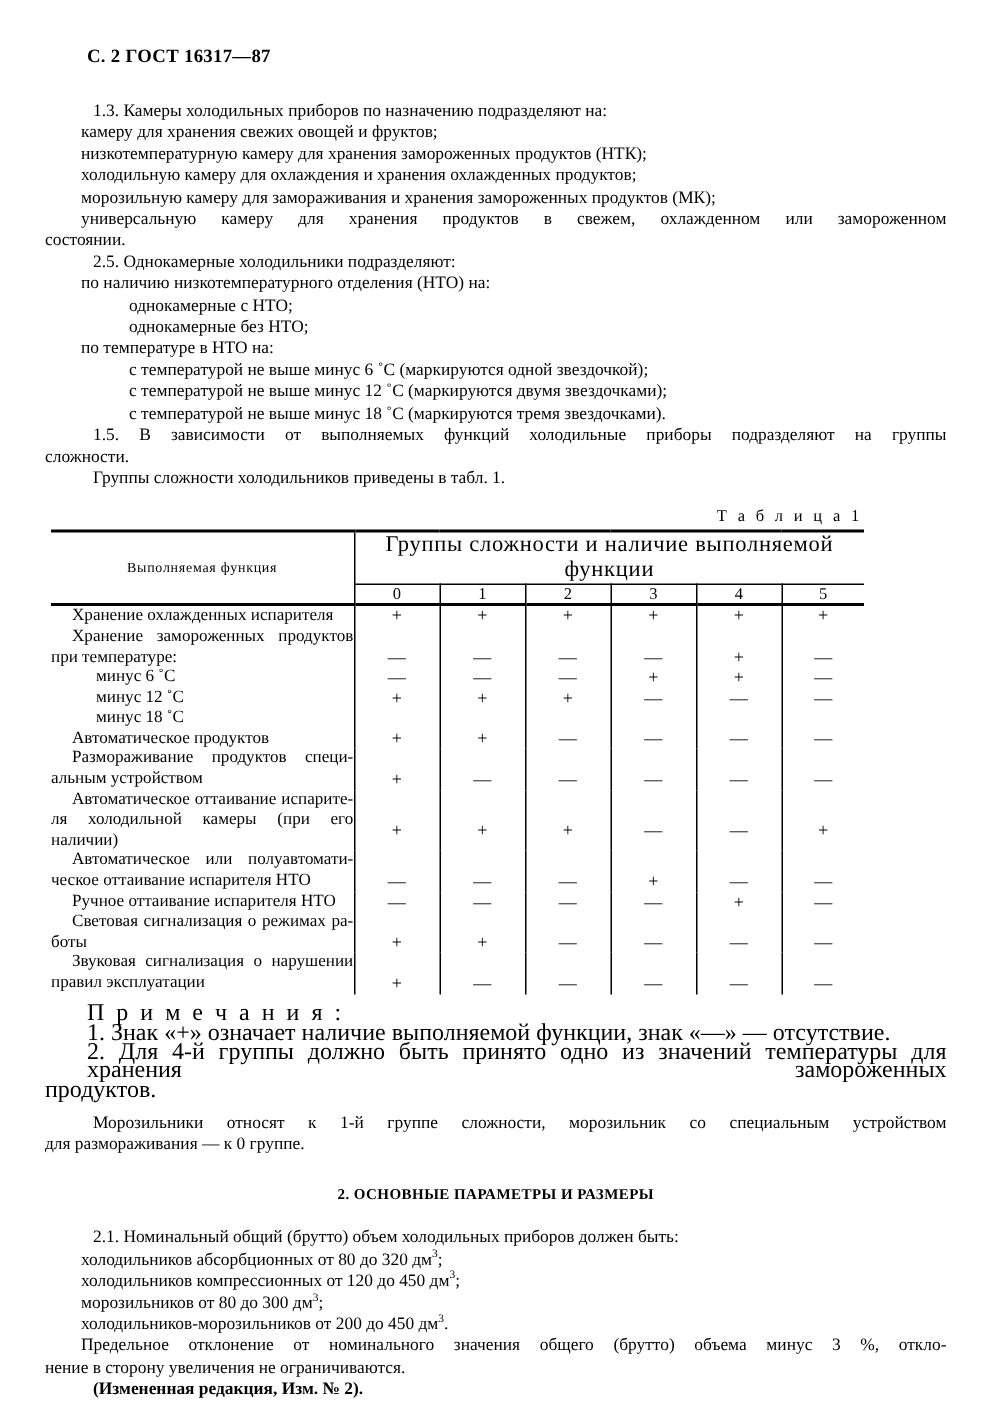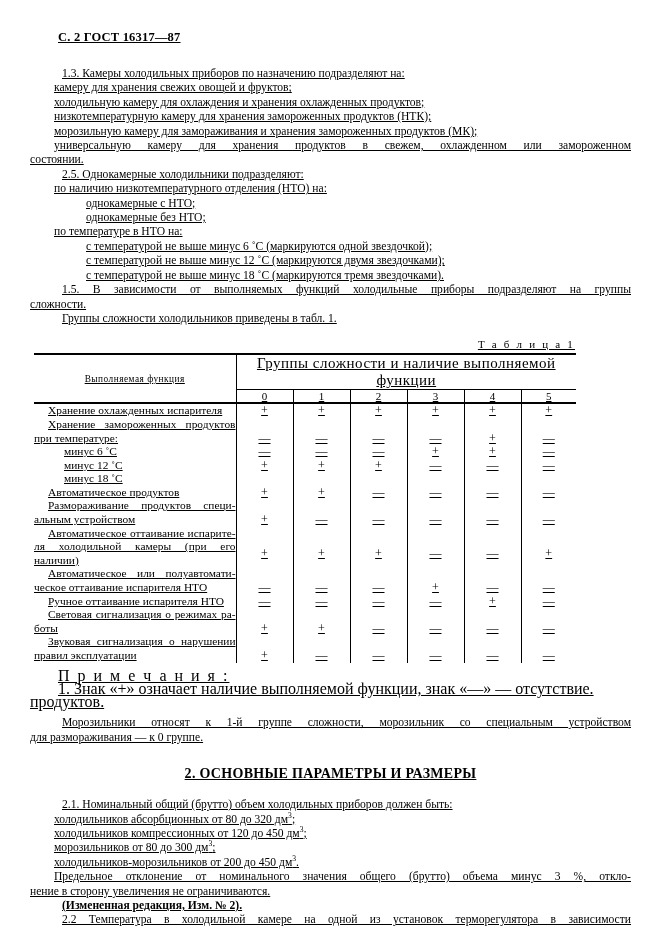--- a/index.html
+++ b/index.html
@@ -14,21 +14,20 @@
     color: #000000;
     position: relative;
     overflow: hidden;
   }
   .page {
     position: relative;
     width: 661px;
     height: 936px;
     box-sizing: border-box;
     padding: 30px 30px 0 30px;
-    text-decoration: underline;
   }
 
   
   .running-head {
     font-size: 12.5px;
     font-weight: bold;
     letter-spacing: 0.2px;
     margin: 0 0 22px 28px;
     white-space: nowrap;
   }
@@ -152,42 +151,42 @@
   .after-notes .ln1 {
     display: block;
     padding-left: 32px;
     text-align: justify;
     text-align-last: justify;
   }
   .after-notes .ln2 { display: block; padding-left: 0; }
 
   
   h2.section {
-    font-size: 14px;
+    font-size: 10px;
     font-weight: bold;
     text-align: center;
     letter-spacing: 0.3px;
     margin: 21px 0 16px 0;
   }
 
   sup { font-size: 0.66em; vertical-align: super; line-height: 0; }
   b.bold { font-weight: bold; }
 </style>
 </head>
 <body>
 
 <div class="page">
 
   <div class="running-head">С. 2 ГОСТ 16317—87</div>
 
   <div class="body-block">
     <span class="ln ind1">1.3.  Камеры холодильных приборов по назначению подразделяют на:</span>
     <span class="ln ind2">камеру для хранения свежих овощей и фруктов;</span>
+    <span class="ln ind2">низкотемпературную камеру для хранения замороженных продуктов (НТК);</span>
     <span class="ln ind2">холодильную камеру для охлаждения и хранения охлажденных продуктов;</span>
-    <span class="ln ind2">низкотемпературную камеру для хранения замороженных продуктов (НТК);</span>
     <span class="ln ind2">морозильную камеру для замораживания и хранения замороженных продуктов (МК);</span>
     <span class="ln ind2 just-line">универсальную камеру для хранения продуктов в свежем, охлажденном или замороженном</span>
     <span class="ln ind0">состоянии.</span>
   </div>
 
   <div class="body-block">
     <span class="ln ind1">2.5.  Однокамерные холодильники подразделяют:</span>
     <span class="ln ind2">по наличию низкотемпературного отделения (НТО) на:</span>
     <span class="ln ind3">однокамерные с НТО;</span>
     <span class="ln ind3">однокамерные без НТО;</span>
@@ -479,20 +478,21 @@
               <span style="margin-top:13.6px">—</span>
             </td>
       </tr>
     </tbody>
       </table>
   </div>
 
   <div class="notes">
     <span class="note-title">П р и м е ч а н и я :</span>
     <span class="note-item">1.  Знак «+» означает наличие выполняемой функции, знак «—» — отсутствие.</span>
+    <span class="note-item just-line">2. Для 4-й группы должно быть принято одно из значений температуры для хранения замороженных</span>
     <span class="note-runover">продуктов.</span>
   </div>
 
   <div class="after-notes">
     <span class="ln1">Морозильники относят к 1-й группе сложности, морозильник со специальным устройством</span>
     <span class="ln2">для размораживания — к 0 группе.</span>
   </div>
 
   <h2 class="section">2. ОСНОВНЫЕ ПАРАМЕТРЫ И РАЗМЕРЫ</h2>
 

